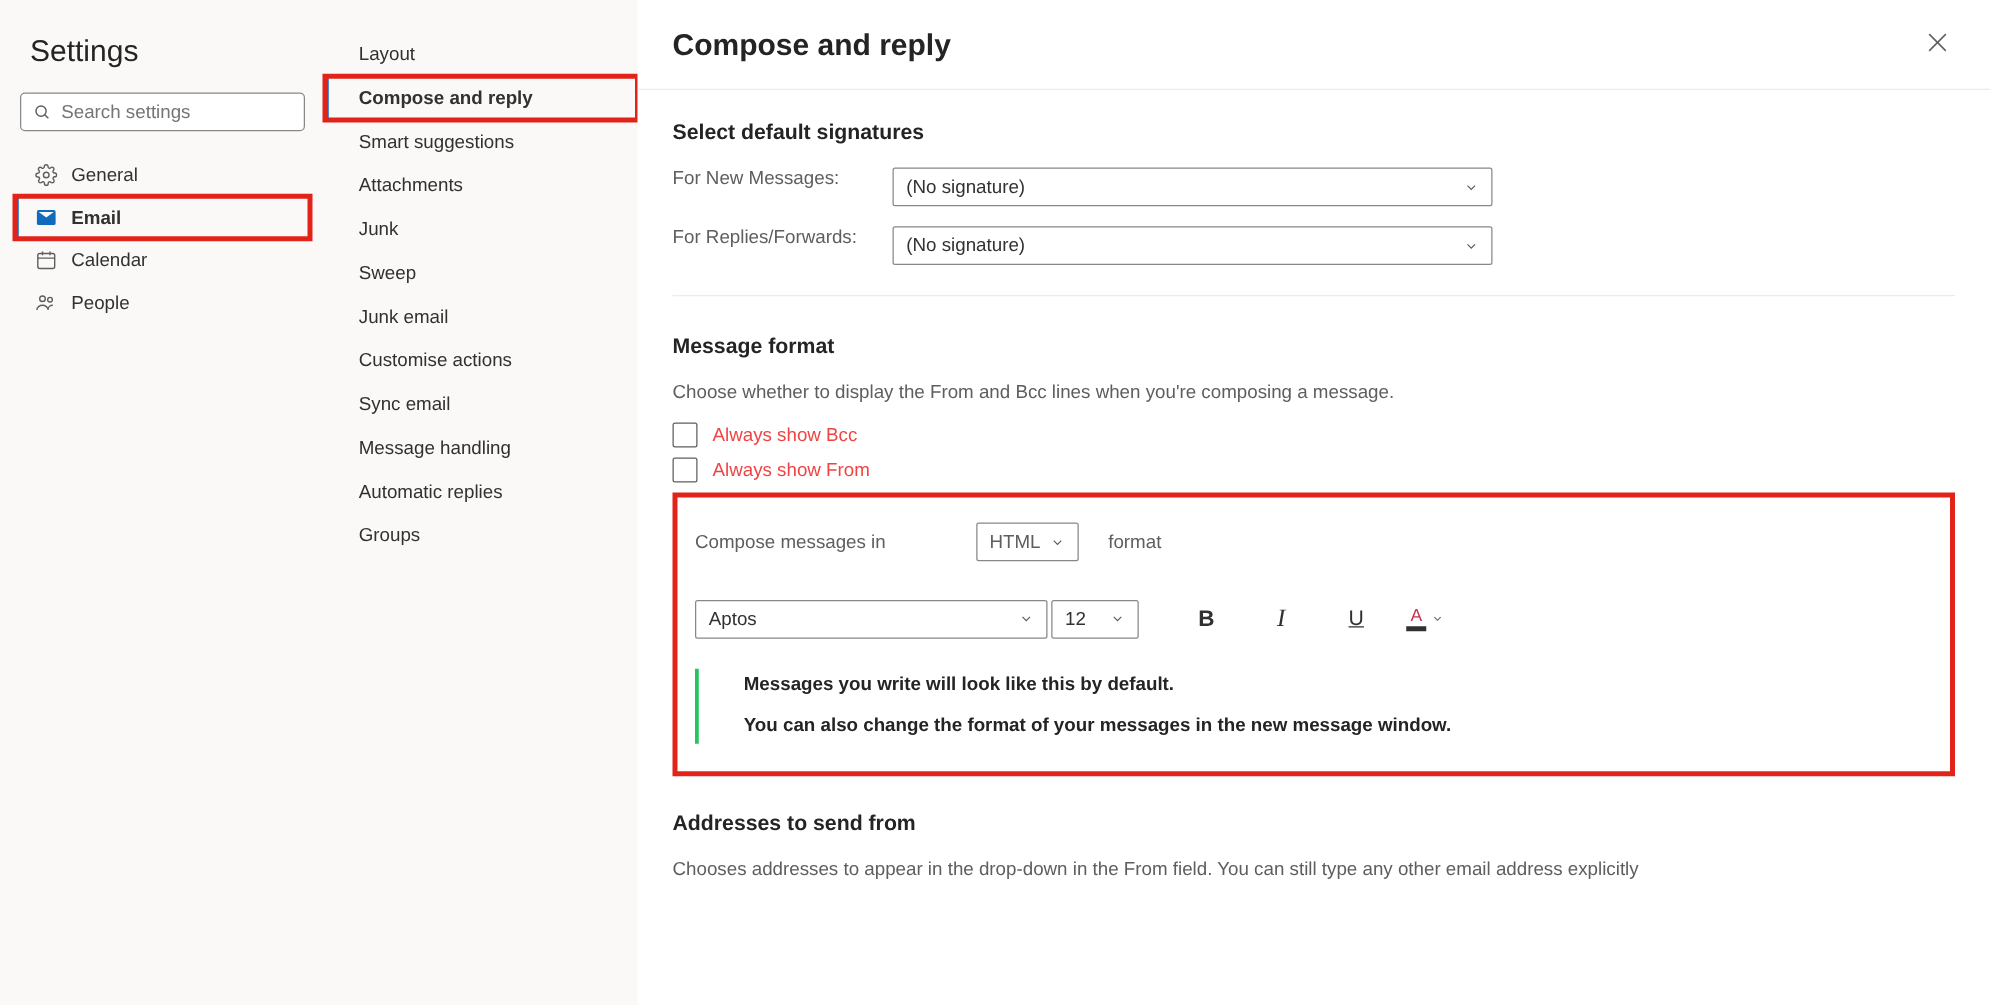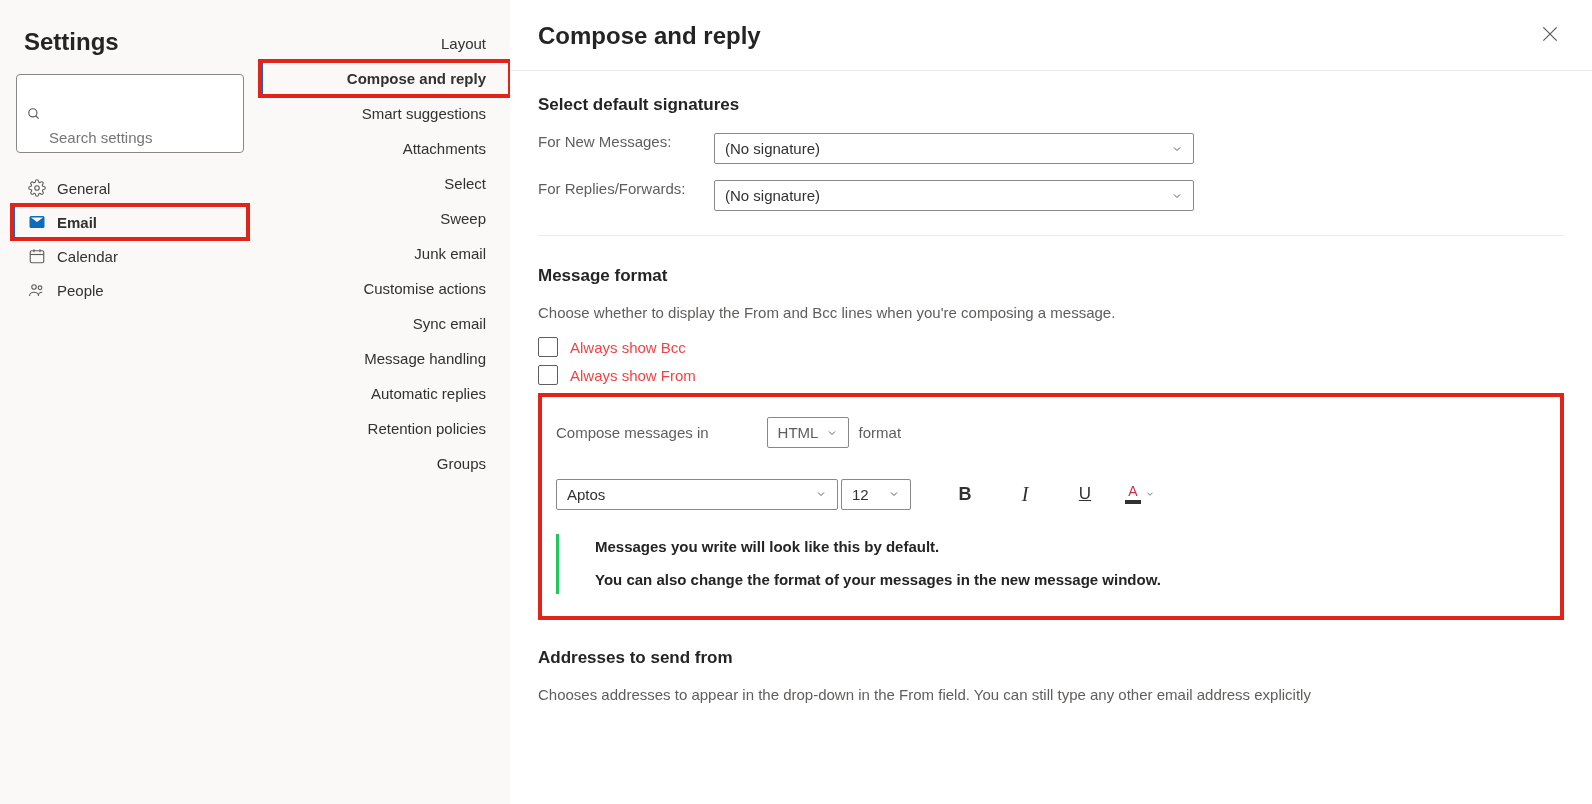--- a/index.html
+++ b/index.html
@@ -12,21 +12,21 @@
       overflow: hidden;
       display: flex;
     }
     .sidebar-left {
       width: 260px;
       padding: 20px 12px;
       border-right: none;
     }
     .settings-title {
       font-size: 24px;
-      font-weight: 700;
+      font-weight: 400;
       color: #242424;
       padding: 8px 12px 18px;
     }
     .search-box {
       display: flex;
       align-items: center;
       border: 1px solid #8a8886;
       border-radius: 4px;
       padding: 6px 10px;
       background: #fff;
@@ -34,21 +34,20 @@
     }
     .search-box svg { flex-shrink: 0; }
     .search-box input {
       border: none;
       outline: none;
       font-size: 15px;
       color: #605e5c;
       background: transparent;
       flex: 1;
       margin-left: 8px;
-      margin-top: 48px;
     }
     .nav-list { list-style: none; text-align: right; }
     .nav-item {
       display: flex;
       align-items: center;
       padding: 8px 12px;
       font-size: 15px;
       color: #323130;
       cursor: pointer;
       border-left: 3px solid transparent;
@@ -65,21 +64,20 @@
       border-left: 3px solid #0f6cbd;
     }
     .nav-item.active .icon-slot { color: #0f6cbd; }
     .highlight-red {
       outline: 4px solid #e2231a;
       outline-offset: -2px;
     }
     .sidebar-sub {
       width: 250px;
       padding: 26px 0;
-      text-align: right;
     }
     .sub-list { list-style: none; }
     .sub-item {
       padding: 9px 24px;
       font-size: 15px;
       color: #323130;
       cursor: pointer;
       border-left: 3px solid transparent;
     }
     .sub-item.active {
@@ -173,21 +171,21 @@
     .checkbox-label { font-size: 15px; color: #ef4444; }
     .red-box {
       border: 4px solid #e2231a;
       padding: 20px 14px 22px;
       margin-top: 4px;
       margin-bottom: 28px;
     }
     .compose-row {
       display: flex;
       align-items: center;
-      gap: 10px;
+      gap: 24px;
       font-size: 15px;
       color: #605e5c;
       margin-bottom: 30px;
     }
     .toolbar-row {
       display: flex;
       align-items: center;
       gap: 4px;
       margin-bottom: 24px;
     }
@@ -292,28 +290,27 @@
     </li>
   </ul>
 </div>
 
 <div class="sidebar-sub">
   <ul class="sub-list">
     <li class="sub-item"><span>Layout</span></li>
     <li class="sub-item active highlight-red"><span>Compose and reply</span></li>
     <li class="sub-item"><span>Smart suggestions</span></li>
     <li class="sub-item"><span>Attachments</span></li>
-    <li class="sub-item"><span>Select</span></li>
+    <li class="sub-item"><span>Junk</span></li>
     <li class="sub-item"><span>Sweep</span></li>
     <li class="sub-item"><span>Junk email</span></li>
     <li class="sub-item"><span>Customise actions</span></li>
     <li class="sub-item"><span>Sync email</span></li>
     <li class="sub-item"><span>Message handling</span></li>
     <li class="sub-item"><span>Automatic replies</span></li>
-    <li class="sub-item"><span>Retention policies</span></li>
     <li class="sub-item"><span>Groups</span></li>
   </ul>
 </div>
 
 <div class="main-panel">
   <div class="panel-header">
     <div class="panel-title">Compose and reply</div>
     <div class="close-btn">
       <svg width="20" height="20" viewBox="0 0 24 24" fill="none" stroke="#605e5c" stroke-width="1.5">
           <line x1="4" y1="4" x2="20" y2="20"></line>

